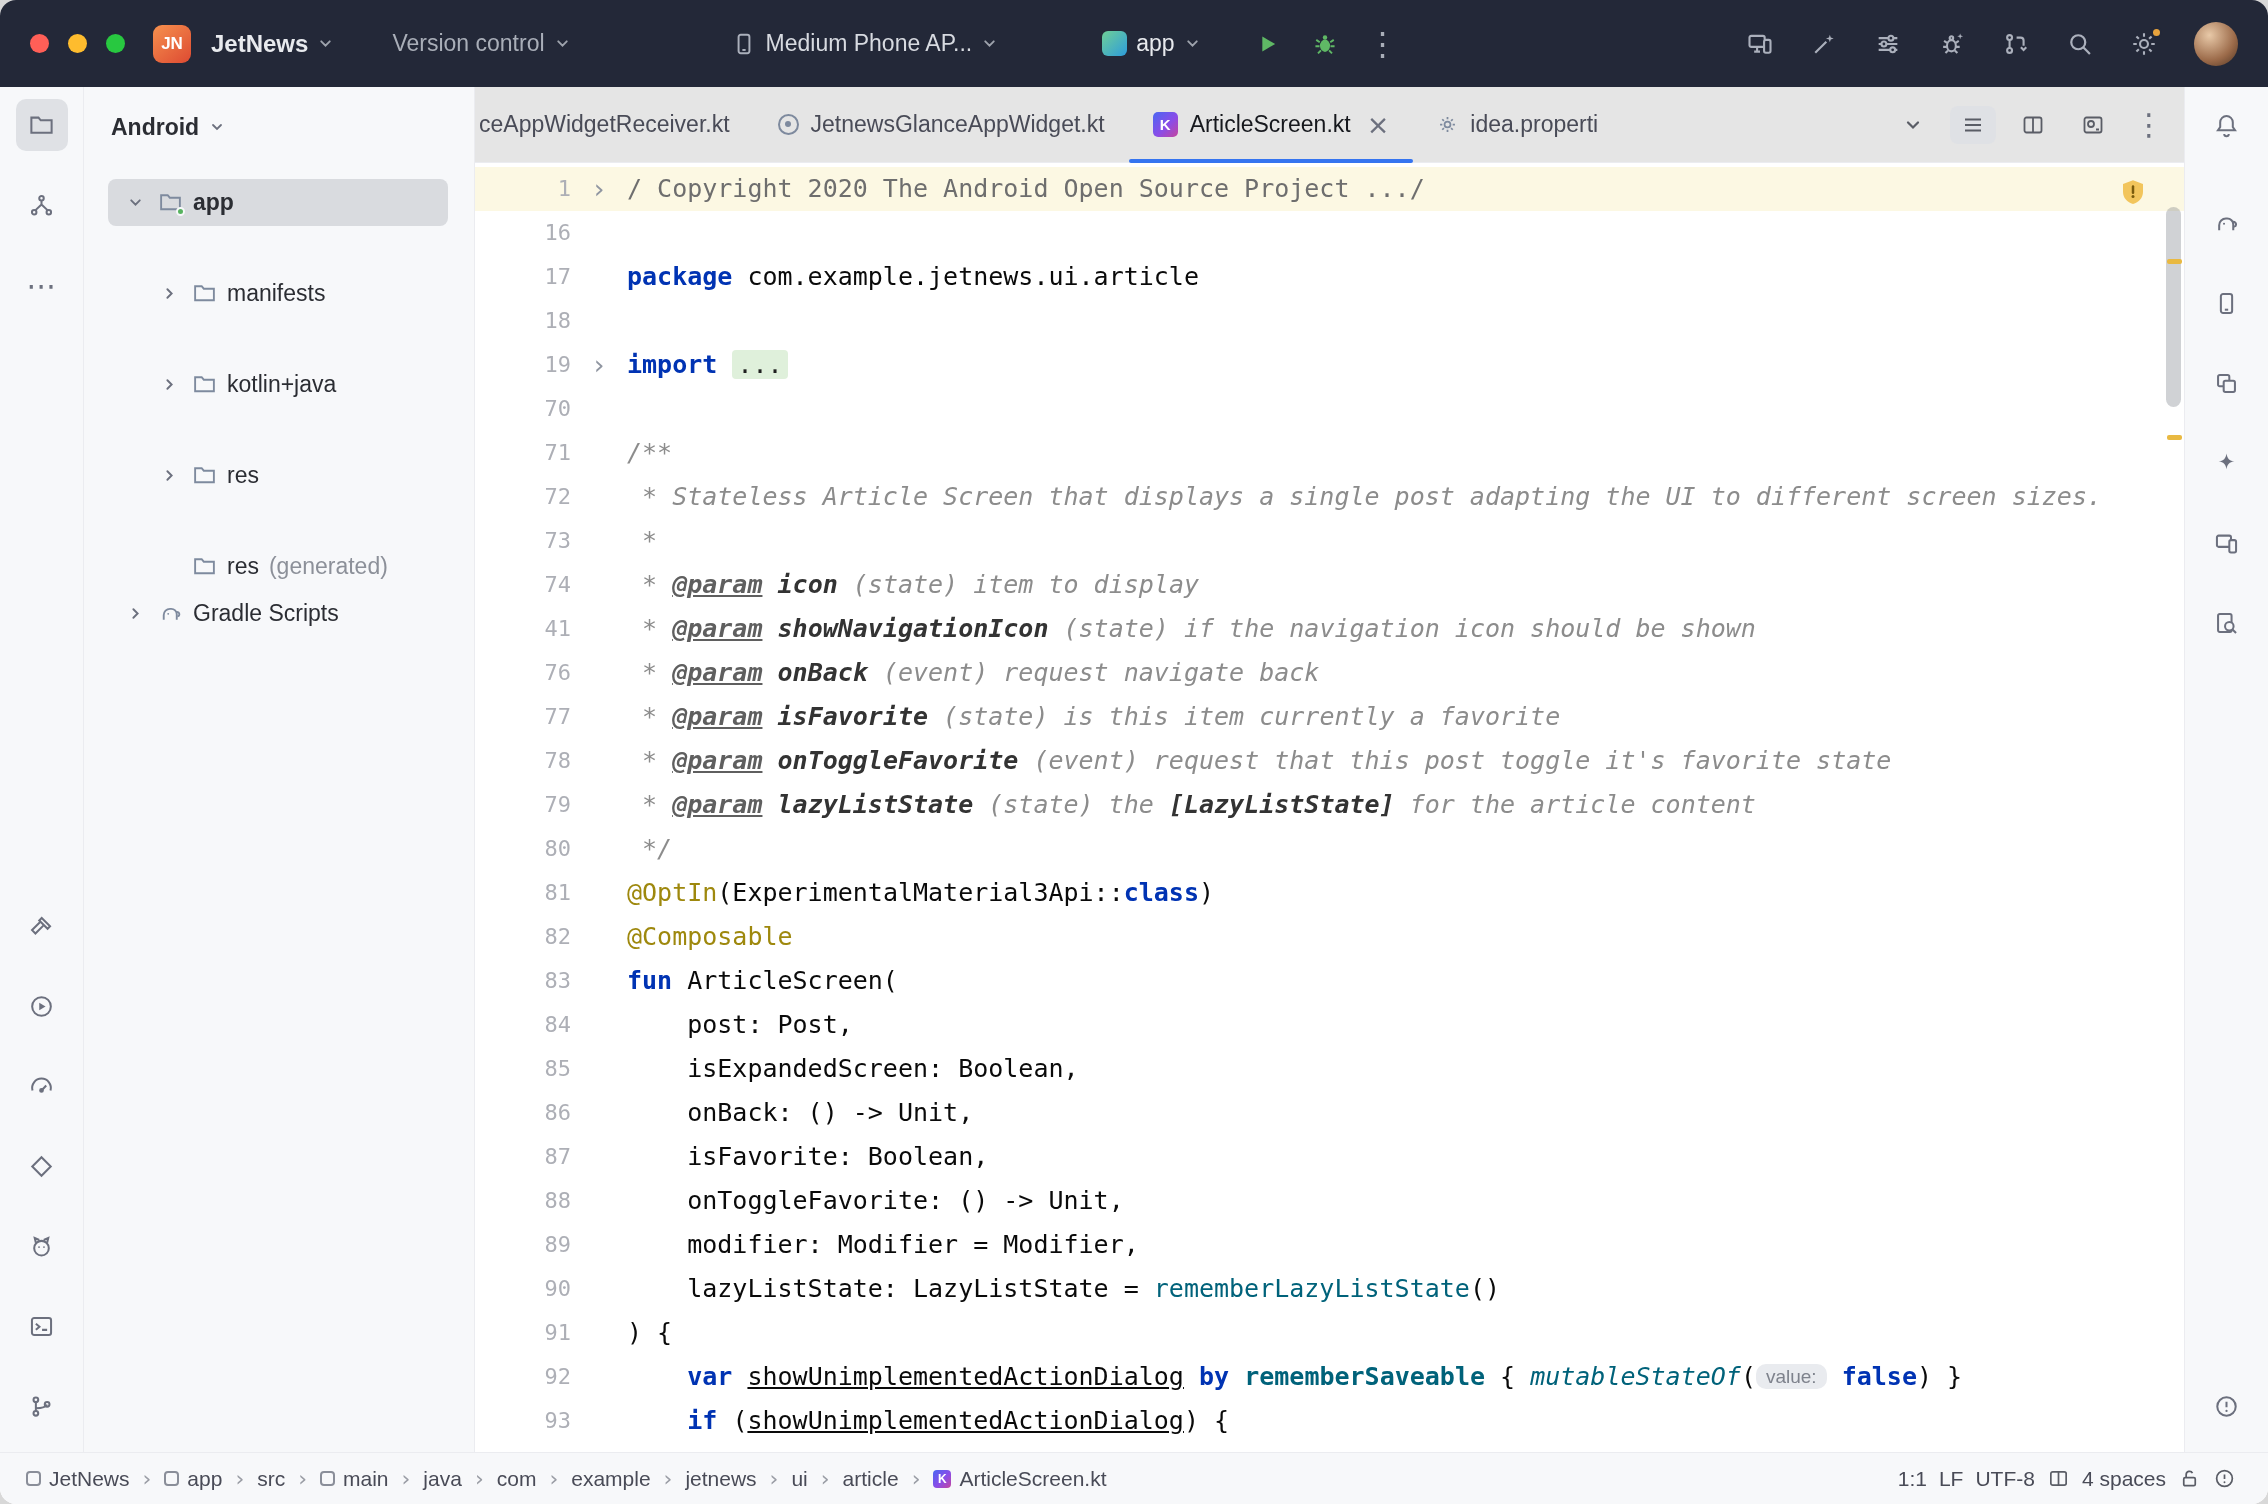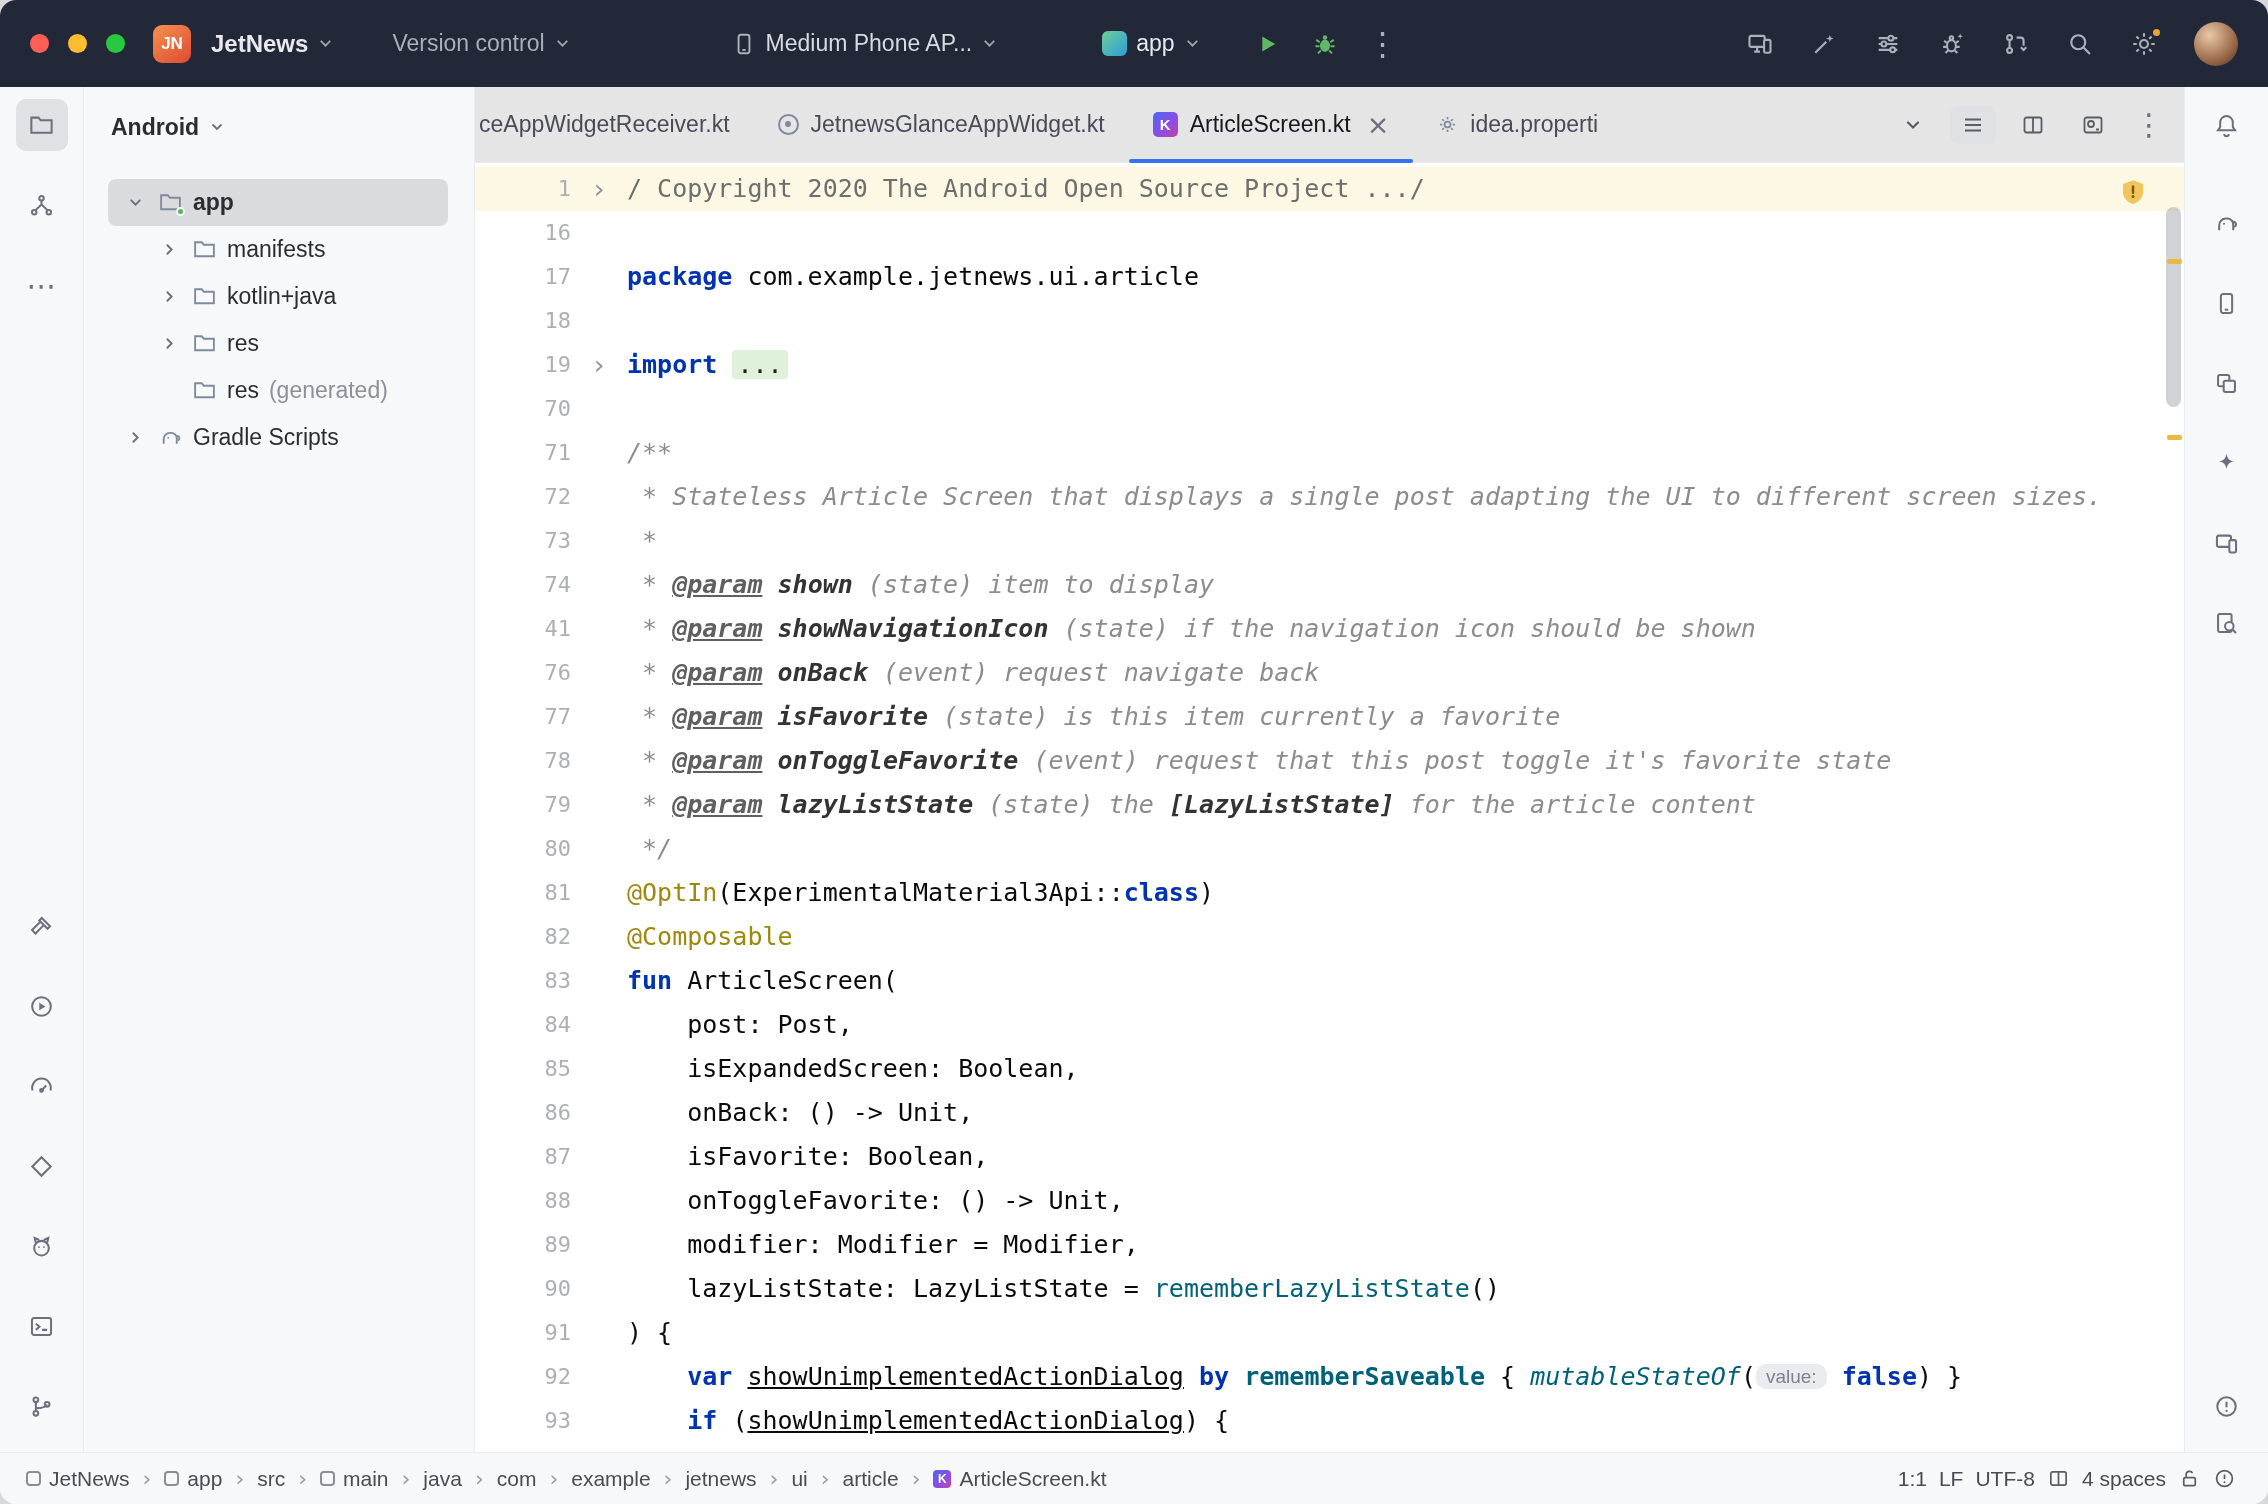--- a/index.html
+++ b/index.html
@@ -40,21 +40,21 @@
     color:#6C707E;margin-bottom:28px;background:none;border:none;padding:0;cursor:default;}
   .strip-btn.active{background:#DFE1E5;}
   .strip-spacer{flex:1;}
   .meat{font-size:30px;color:#6C707E;}
 
   
   .project{width:391px;background:#F7F8FA;border-right:1px solid #EBECF0;font-size:23px;color:#2B2D33;display:flex;flex-direction:column;}
   .proj-header{height:64px;display:flex;align-items:center;gap:10px;padding-left:27px;font-weight:700;margin-top:8px;}
   .tree{margin-top:20px;}
   .tree-row{height:47px;display:flex;align-items:center;gap:10px;margin:0 26px 0 24px;border-radius:8px;padding-left:14px;cursor:default;}
-  .tree-row.child{padding-left:48px;}
+  .tree-row.child{padding-left:48px;margin-top:44px;}
   .tree-row.selected{background:#D9DBDF;}
   .t-chev{width:26px;display:flex;justify-content:center;color:#6C707E;}
   .t-label.bold{font-weight:700;}
   .t-suffix{color:#8C9099;}
   .app-badge{position:absolute;right:-2px;bottom:-1px;width:9px;height:9px;border-radius:50%;background:#57B35F;border:2px solid #F7F8FA;}
   .t-icon{position:relative;display:flex;color:#7E8A9E;}
 
   
   .editor-col{flex:1;display:flex;flex-direction:column;background:#e5e5e5;min-width:0;}
   .tabbar{height:76px;flex:0 0 76px;border-bottom:1px solid #EBECF0;display:flex;align-items:stretch;}
@@ -475,21 +475,21 @@
               <span class="c-text"><span class="tok-cmt"> * Stateless Article Screen that displays a single post adapting the UI to different screen sizes.</span></span>
             </div>
             <div class="code-line">
               <span class="g-num">73</span>
               <span class="g-fold"></span>
               <span class="c-text"><span class="tok-cmt"> *</span></span>
             </div>
             <div class="code-line">
               <span class="g-num">74</span>
               <span class="g-fold"></span>
-              <span class="c-text"><span class="tok-cmt"> * </span><span class="tok-tag">@param</span><span class="tok-cmt"> </span><span class="tok-tv">shown</span><span class="tok-cmt"> (state) item to display</span></span>
+              <span class="c-text"><span class="tok-cmt"> * </span><span class="tok-tag">@param</span><span class="tok-cmt"> </span><span class="tok-tv">icon</span><span class="tok-cmt"> (state) item to display</span></span>
             </div>
             <div class="code-line">
               <span class="g-num">41</span>
               <span class="g-fold"></span>
               <span class="c-text"><span class="tok-cmt"> * </span><span class="tok-tag">@param</span><span class="tok-cmt"> </span><span class="tok-tv">showNavigationIcon</span><span class="tok-cmt"> (state) if the navigation icon should be shown</span></span>
             </div>
             <div class="code-line">
               <span class="g-num">76</span>
               <span class="g-fold"></span>
               <span class="c-text"><span class="tok-cmt"> * </span><span class="tok-tag">@param</span><span class="tok-cmt"> </span><span class="tok-tv">onBack</span><span class="tok-cmt"> (event) request navigate back</span></span>

